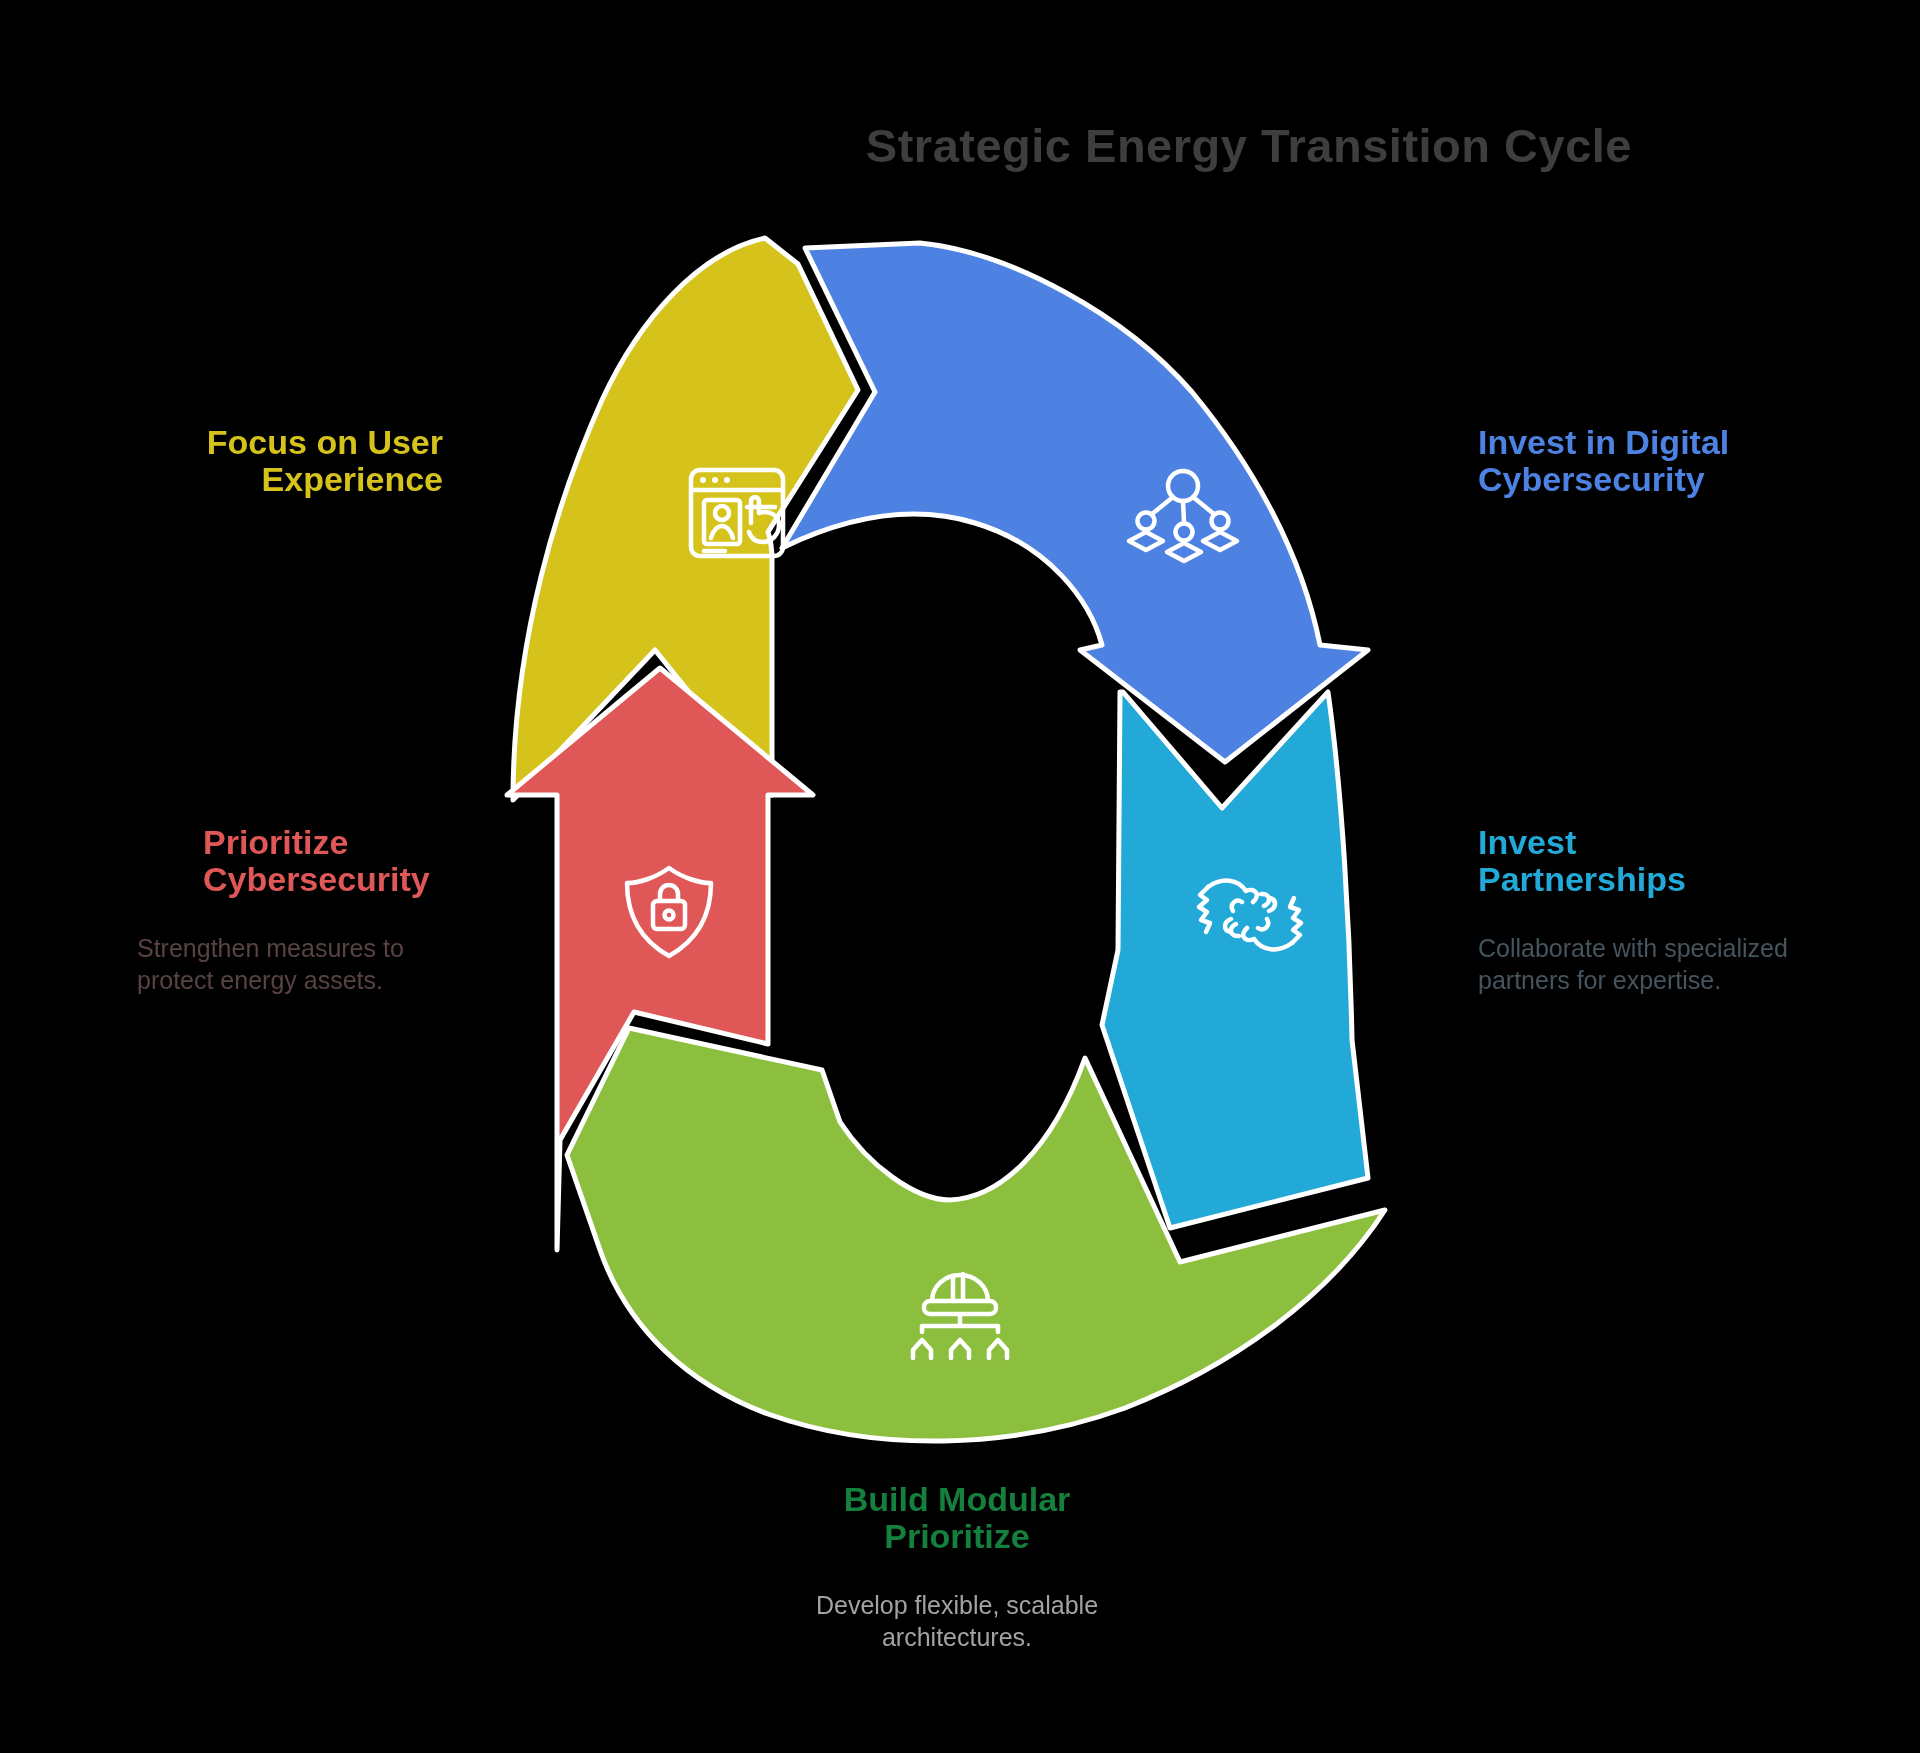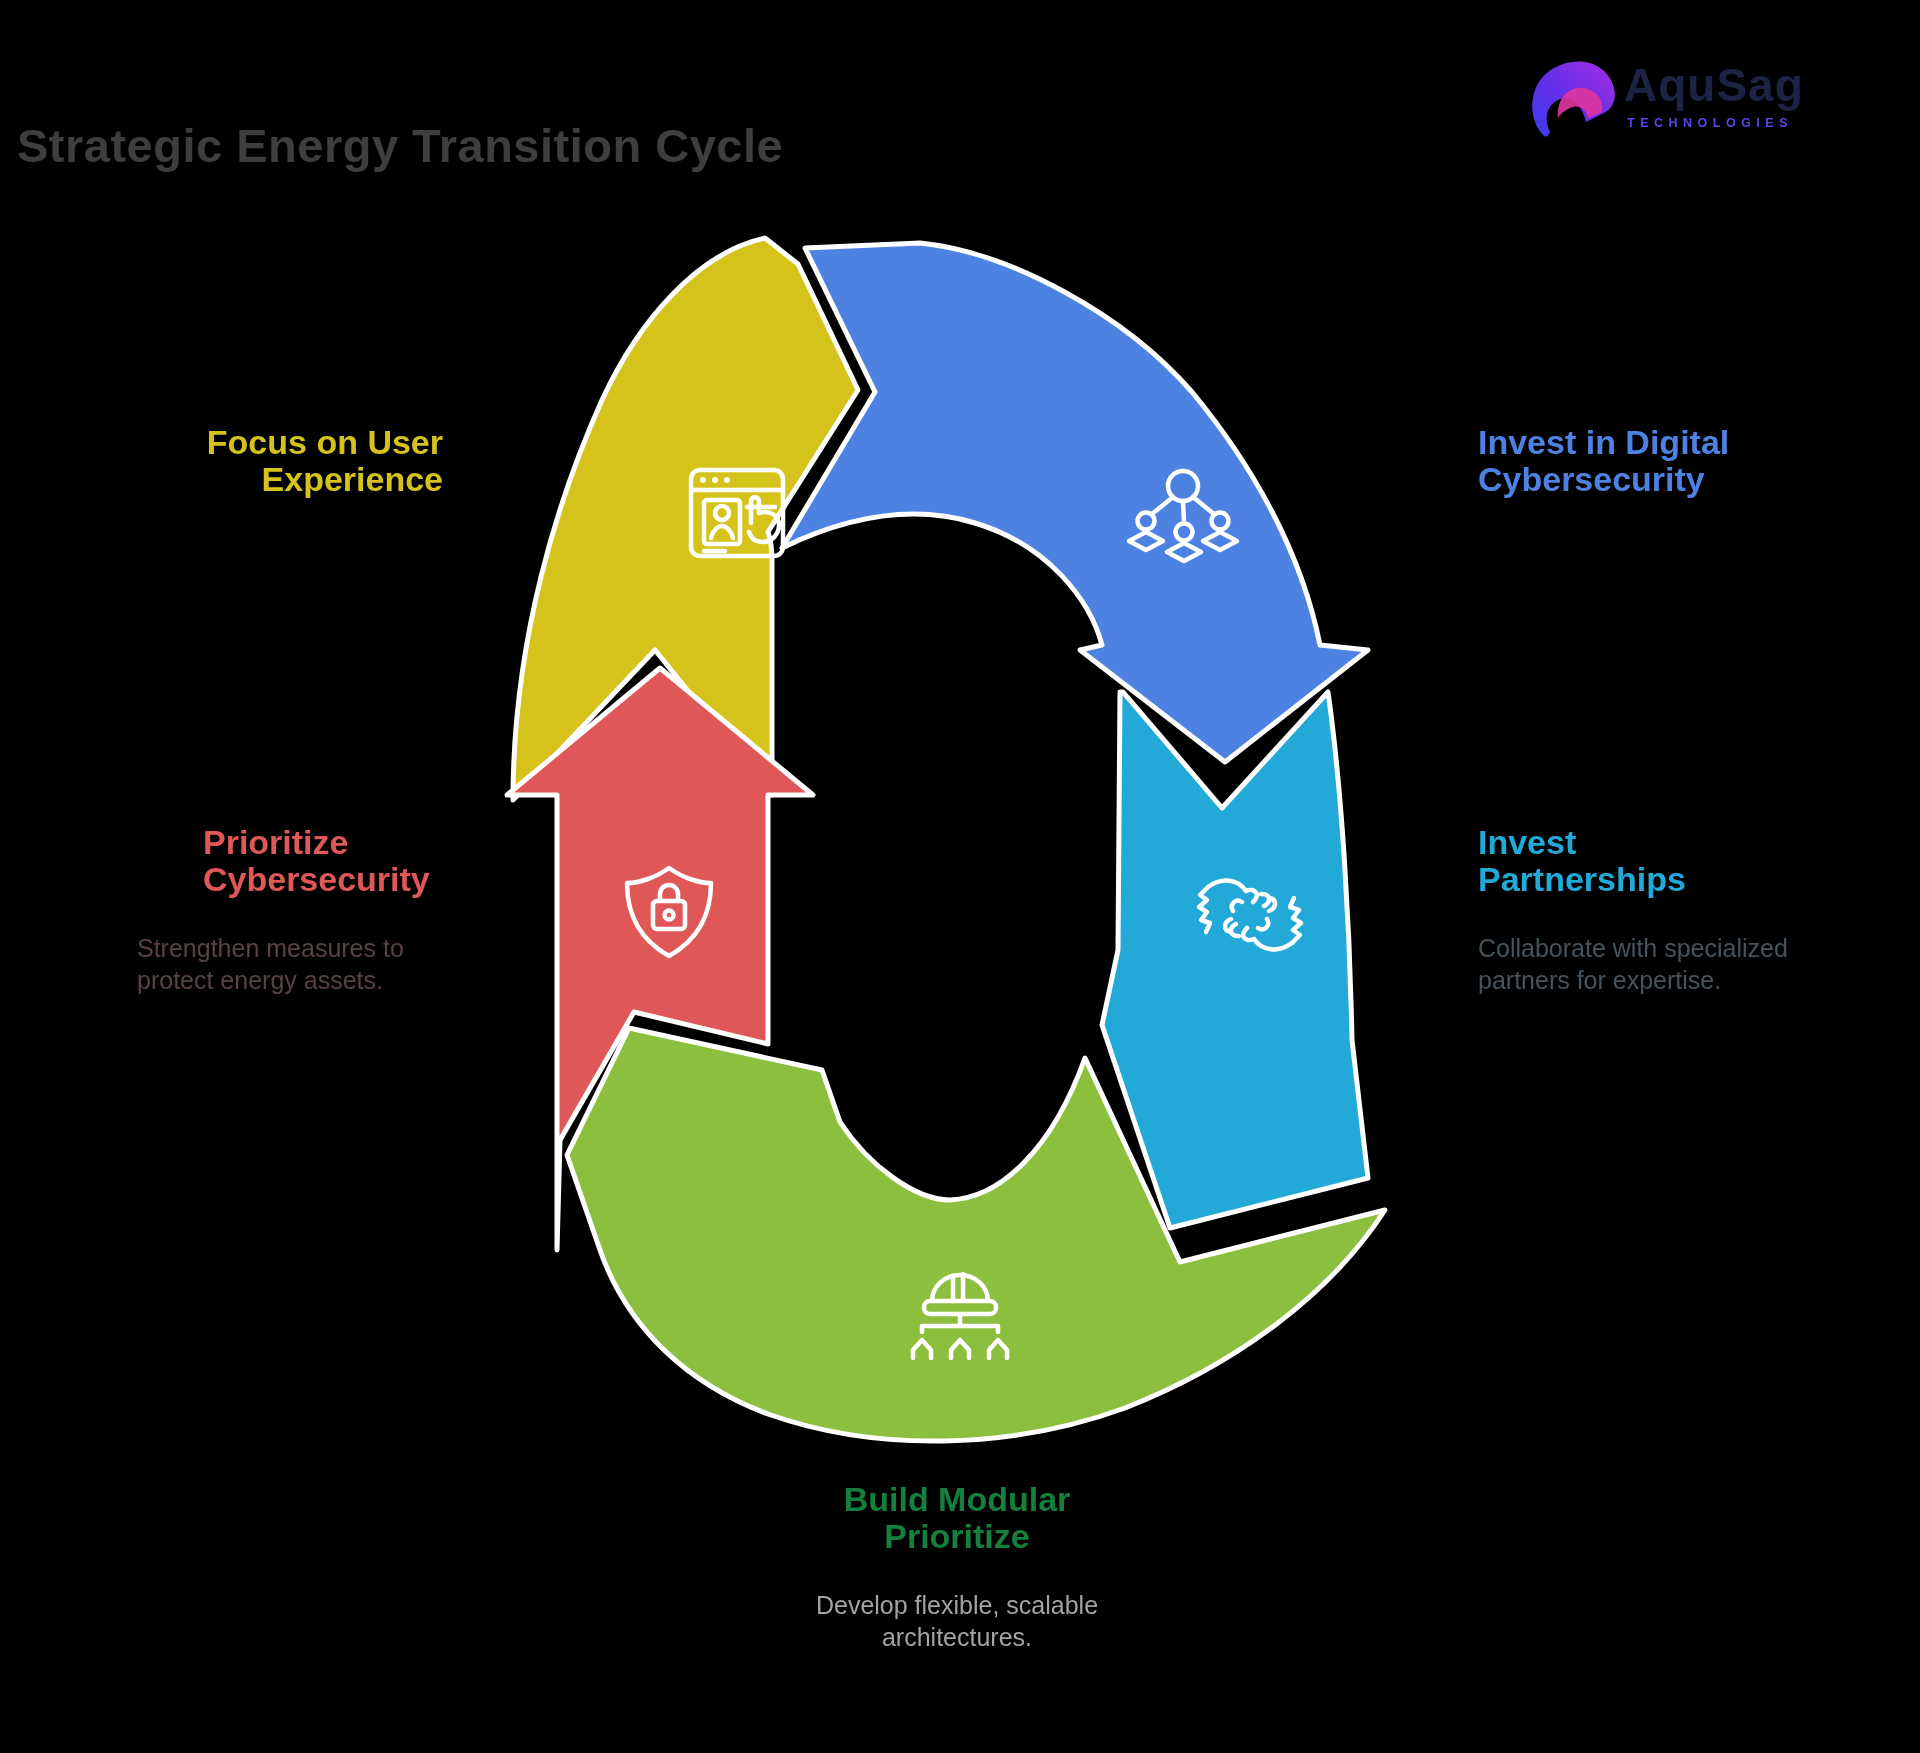--- a/index.html
+++ b/index.html
@@ -1,18 +1,18 @@
 <!DOCTYPE html>
 <html><head>
 <meta charset="utf-8">
 <style>
   html,body{margin:0;padding:0;background:#000;}
   .stage{position:relative;width:1920px;height:1753px;background:#000;overflow:hidden;
          font-family:"Liberation Sans", sans-serif;}
-  .page-title{position:absolute;left:17px;top:118px;width:1624px;text-align:left;
+  .page-title{position:absolute;left:8px;top:118px;width:1624px;text-align:right;
               font-size:47px;font-weight:700;letter-spacing:.5px;}
   
   .logo{position:absolute;left:1572px;top:44px;width:330px;height:110px;}
   .logo-name{position:absolute;left:52px;top:14px;font-size:46px;font-weight:700;letter-spacing:1px;}
   .logo-tagline{position:absolute;left:55px;top:72px;font-size:12.5px;font-weight:700;letter-spacing:5.5px;}
   .logo-mark{position:absolute;left:-52px;top:4px;}
   
   .diagram{position:absolute;left:0;top:0;}
   
   .sec-title{font-size:34px;font-weight:700;line-height:37px;}
@@ -25,35 +25,20 @@
   .block-cyber .sec-title{padding-left:66px;}
   .block-modular{left:707px;top:1481px;width:500px;text-align:center;}
 </style>
 </head>
 <body>
 
 <div class="stage">
 
   <div class="page-title" style="color: rgb(62, 62, 62);">Strategic Energy Transition Cycle</div>
 
-  <div class="logo">
-    <svg class="logo-mark" width="110" height="100" viewBox="0 0 110 100">
-      <defs>
-        <linearGradient id="lgrad" x1="0" y1="1" x2="1" y2="0">
-          <stop offset="0" stop-color="#3b3bf0"></stop>
-          <stop offset="0.55" stop-color="#6c2ee8"></stop>
-          <stop offset="1" stop-color="#a82ee0"></stop>
-        </linearGradient>
-      </defs>
-      <path d="M24,88 C6,70 8,34 34,20 C60,6 88,16 94,40 C97,52 92,62 82,66 L66,74 C62,56 50,46 38,52 C26,58 24,72 30,84 C28,88 26,90 24,88 Z" fill="url(#lgrad)"></path>
-      <path d="M38,70 C36,52 48,38 64,40 C76,42 84,52 82,64 L68,70 C66,60 58,56 50,60 C44,63 40,66 38,70 Z" fill="#e0359f" opacity="0.9"></path>
-    </svg>
-    <div class="logo-name" style="color: rgb(28, 35, 70);">AquSag</div>
-    <div class="logo-tagline" style="color: rgb(87, 71, 230);">TECHNOLOGIES</div>
-  </div>
 
   <svg class="diagram" width="1920" height="1753" viewBox="0 0 1920 1753">
     <g stroke="#ffffff" stroke-width="5" stroke-linejoin="round" fill="none">
 
       <path d="M 1085,1058 L 1180,1262 L 1385,1210
                C 1330,1295 1235,1365 1125,1408
                C 1010,1450 875,1452 768,1414
                C 690,1385 628,1330 600,1250
                L 567,1155 L 629,1028 L 822,1070 L 840,1122
                C 868,1165 915,1200 950,1200

